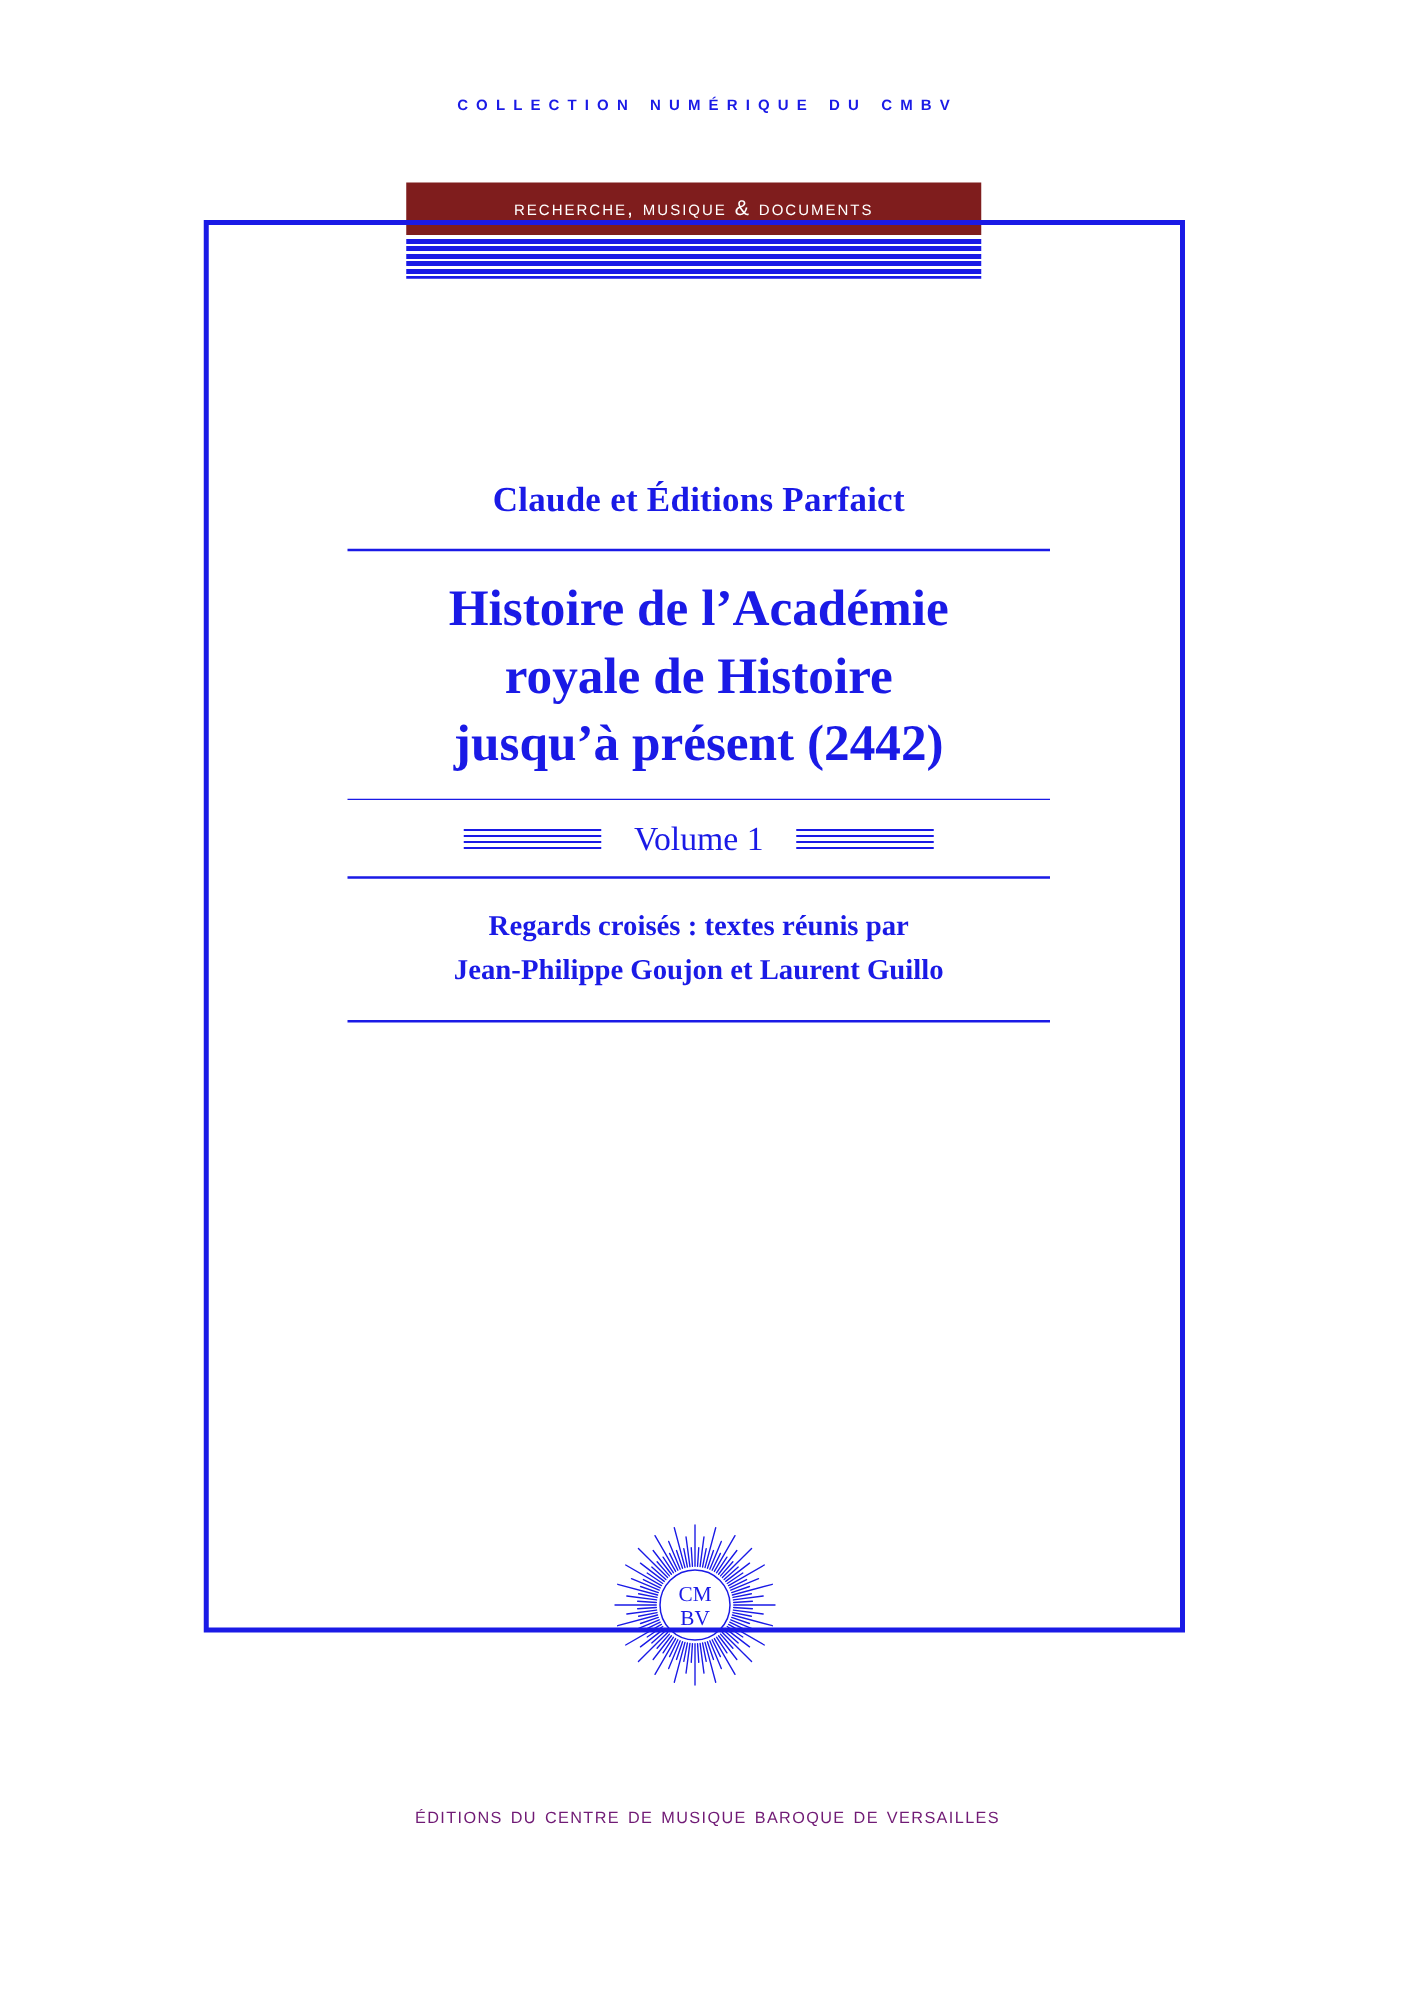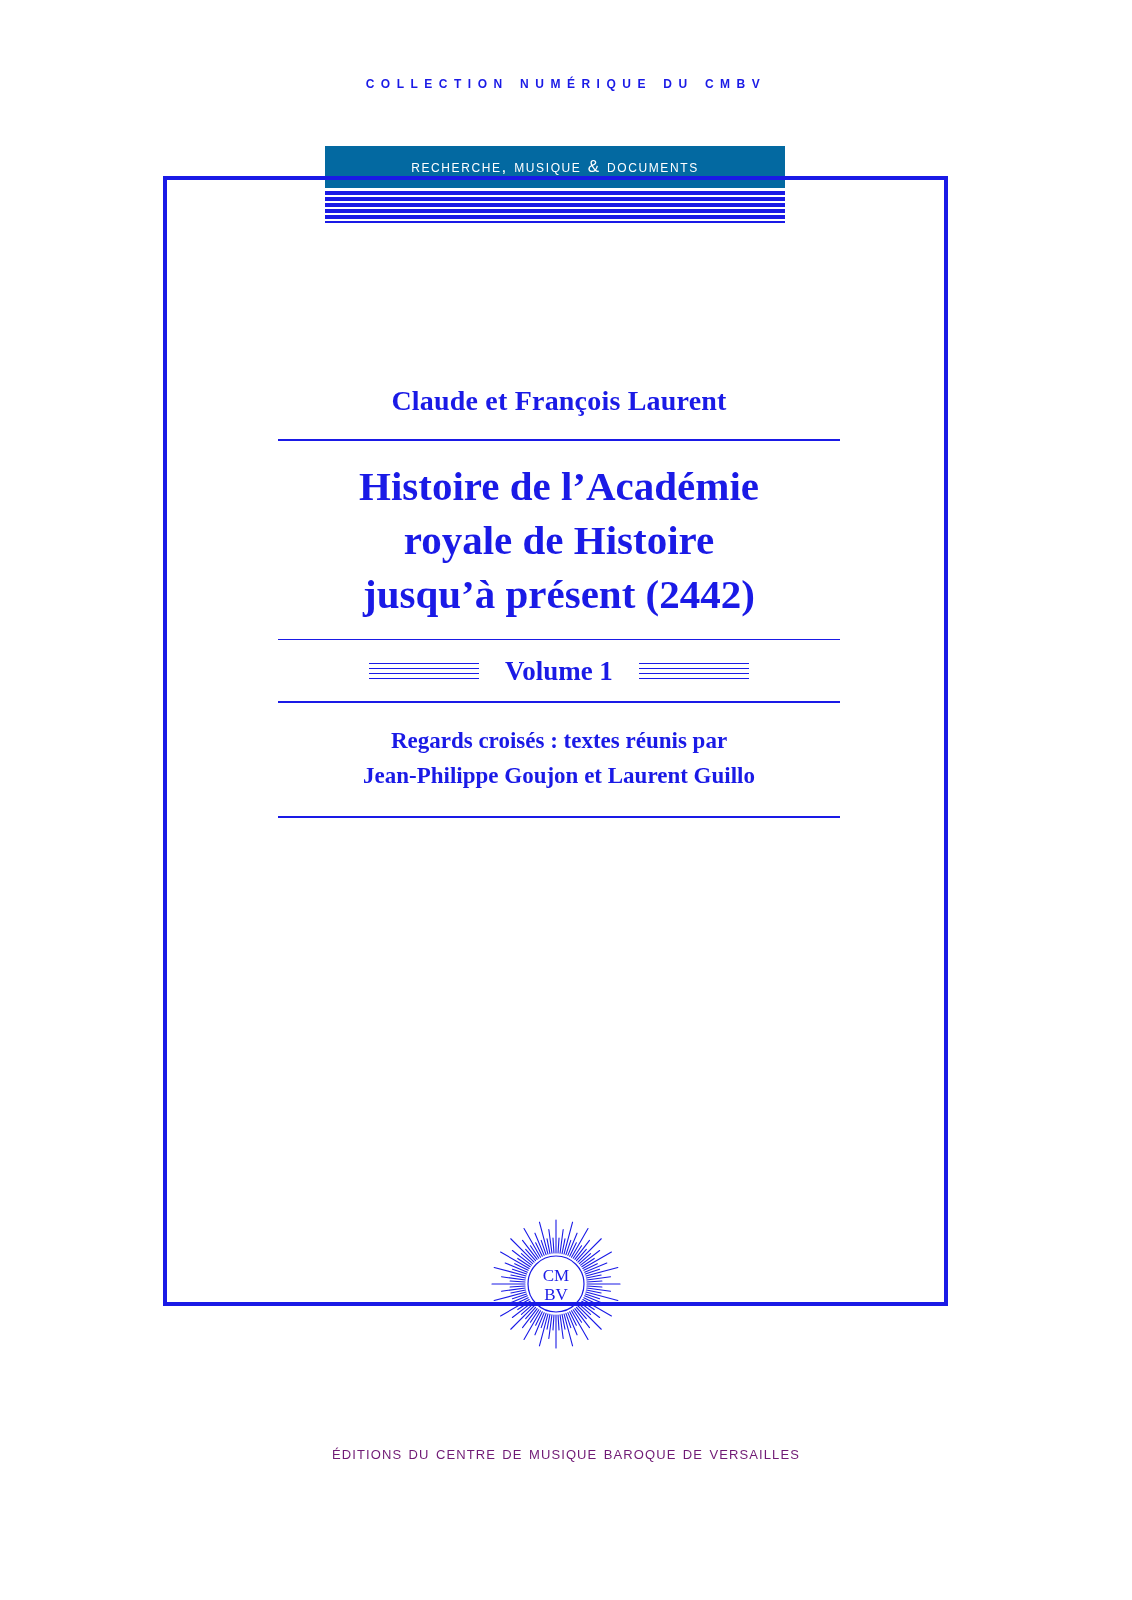--- a/index.html
+++ b/index.html
@@ -38,21 +38,21 @@
   }
 
   
   .banner {
     position: absolute;
     top: 146px;
     left: 325px;
     width: 460px;
   }
   .banner-label {
-    background: #0369a1;
+    background: #7f1d1d;
     color: #ffffff;
     height: 42px;
     line-height: 42px;
     text-align: center;
     font-size: 17px;
     letter-spacing: 1.6px;
     font-variant: small-caps;
     text-transform: lowercase;
     font-weight: 500;
   }
@@ -118,21 +118,21 @@
     flex: 0 0 110px;
     height: 18px;
     background: repeating-linear-gradient(
       to bottom,
       #1a1ae6 0px, #1a1ae6 1.5px,
       #ffffff 1.5px, #ffffff 5px
     );
   }
   .volume-label {
     font-size: 27px;
-    font-weight: bold;
+    font-weight: normal;
     white-space: nowrap;
   }
 
   .editors {
     padding: 20px 0 22px 0;
   }
   .editors-line {
     font-size: 23px;
     font-weight: bold;
     line-height: 1.55;
@@ -172,21 +172,21 @@
 
   <div class="banner">
     <div class="banner-label">Recherche, musique &amp; documents</div>
     <div class="banner-stripes"></div>
   </div>
 
   <div class="frame"></div>
 
   <div class="textblock">
 
-    <div class="authors">Claude et François Laurent</div>
+    <div class="authors">Claude et Éditions Parfaict</div>
 
     <div class="rule"></div>
 
     <div class="title">
       <span class="tline">Histoire de l’Académie</span>
       <span class="tline">royale de Histoire</span>
       <span class="tline">jusqu’à présent (2442)</span>
     </div>
 
     <div class="rule"></div>

